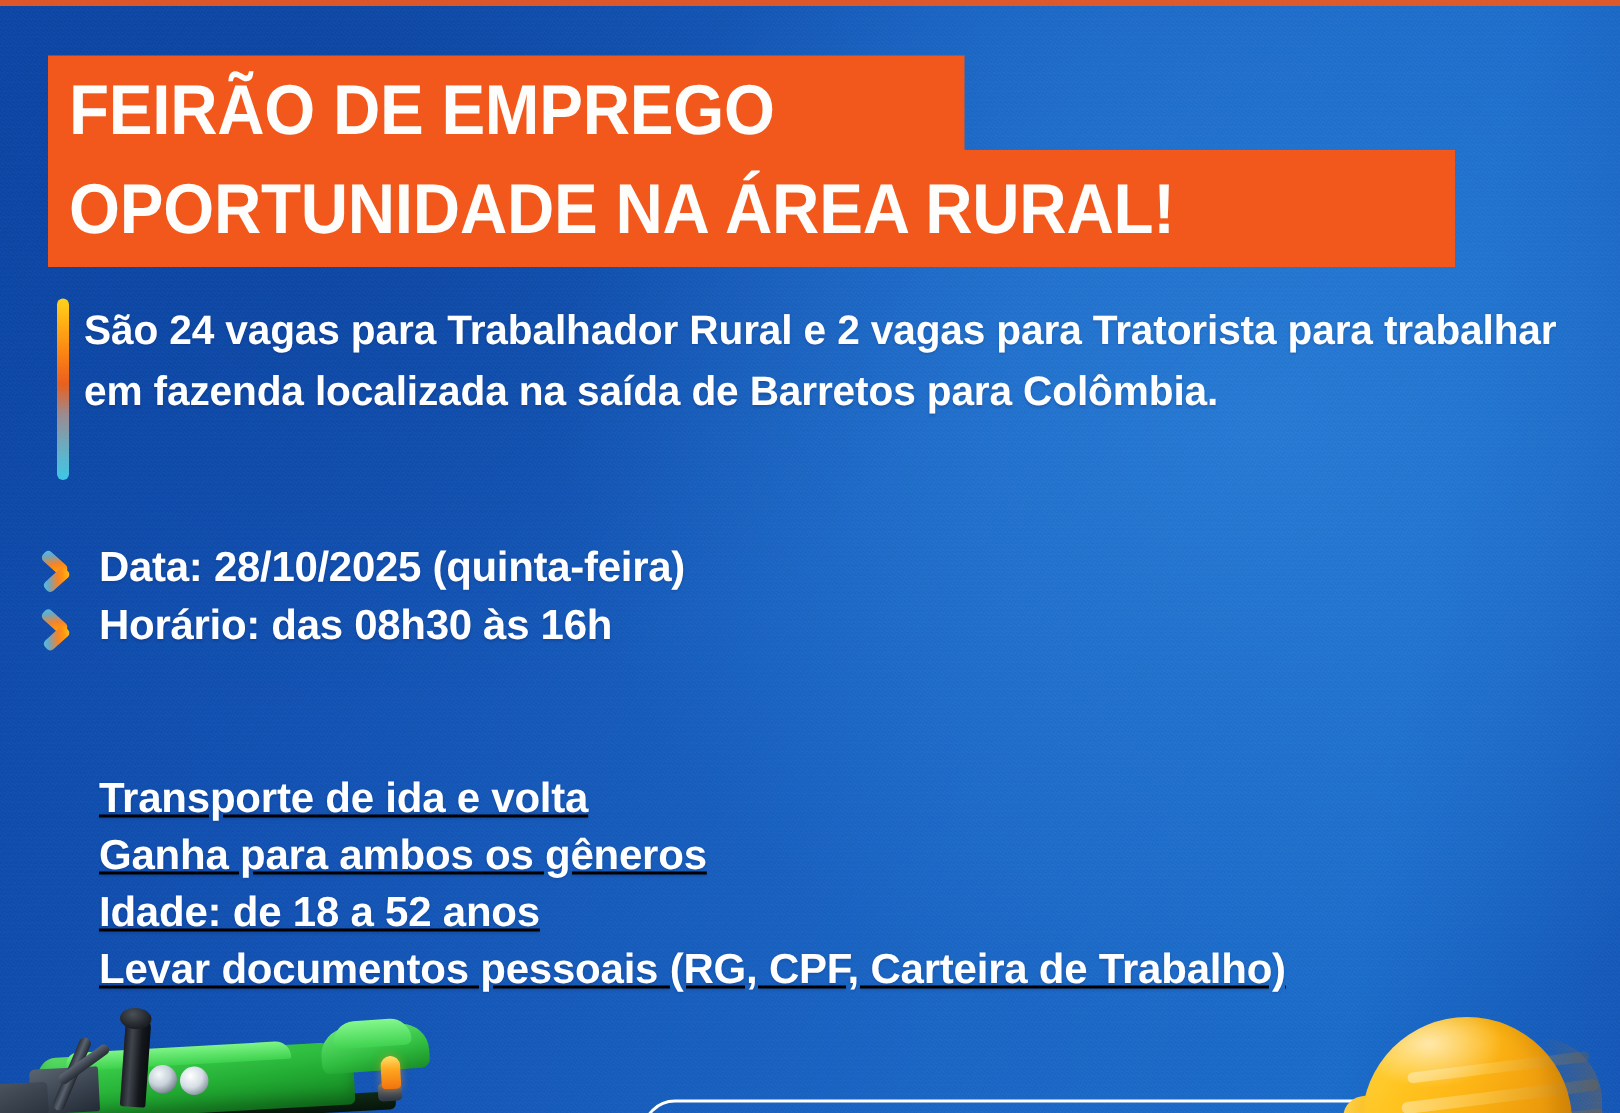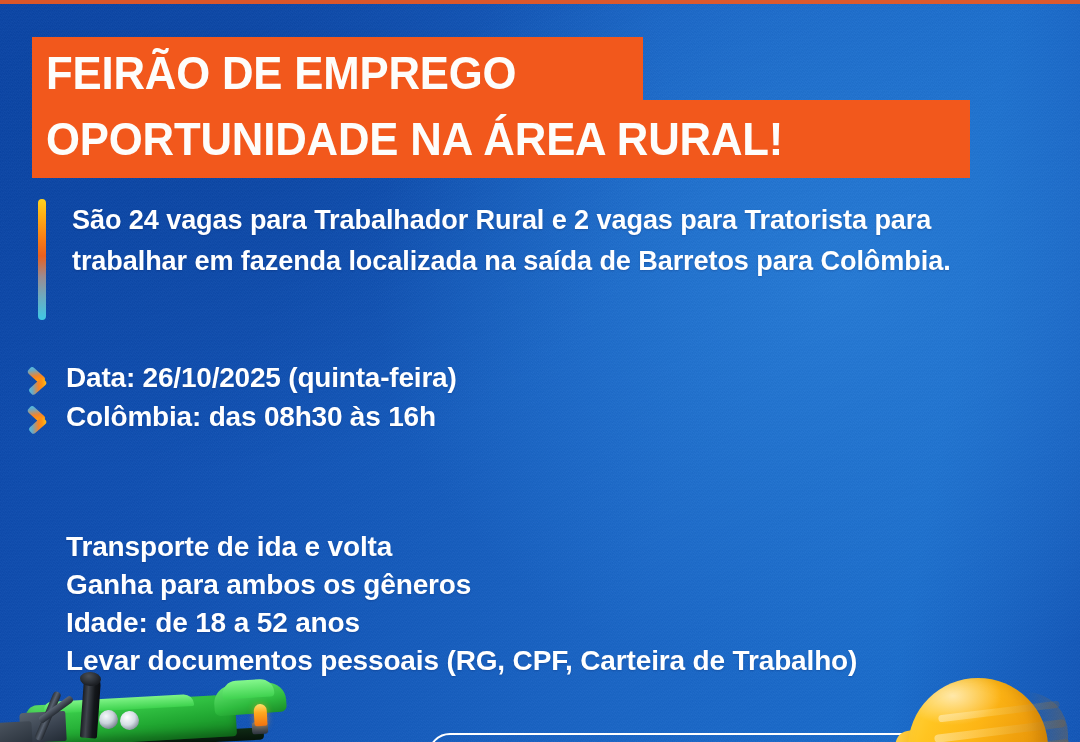--- a/index.html
+++ b/index.html
@@ -63,21 +63,21 @@
     transform:scaleX(0.93);
     transform-origin:left center;
   }
   #hl-line-1 { left:14px; top:12px; }
   #hl-line-2 { left:14px; top:78px; }
 
   
   #intro {
     position:absolute; left:38px; top:199px;
     width:1020px;
-    display:flex; align-items:flex-start; gap:26px;
+    display:flex; align-items:flex-start; gap:10px;
   }
   #intro-rule {
     flex:0 0 auto;
     width:8px; height:121px;
     border-radius:4px;
     background:linear-gradient(180deg,#ffd21e 0%,#ffae14 14%,#f97d15 33%,#e9601e 47%,#9b8b90 64%,#6fa9bd 80%,#3ec8e6 100%);
   }
   #intro-text {
     color:#ffffff;
     font-family:"Liberation Sans", sans-serif;
@@ -130,22 +130,23 @@
     font-weight:700;
     font-size:28px;
     line-height:1;
     letter-spacing:-0.2px;
     white-space:nowrap;
     text-shadow:0 1px 2px rgba(0,20,70,.22);
   }
 
   
   #details {
-    position:absolute; left:66px; top:528px;
+    position:absolute; left:66px; top:513px;
     width:1010px;
+    text-decoration:underline;
   }
   .detail-line {
     color:#ffffff;
     font-family:"Liberation Sans", sans-serif;
     font-weight:700;
     font-size:28px;
     line-height:38px;
     letter-spacing:-0.15px;
     white-space:nowrap;
     text-shadow:0 1px 2px rgba(0,20,70,.22);
@@ -320,25 +321,25 @@
   </div>
 
   <div id="intro">
     <div id="intro-rule"></div>
     <div id="intro-text">São 24 vagas para Trabalhador Rural e 2 vagas para Tratorista para trabalhar em fazenda localizada na saída de Barretos para Colômbia.</div>
   </div>
 
   <div id="bullets">
     <div class="bullet-row">
       <span class="chev"></span>
-      <span class="bullet-label">Data: 26/10/2025 (quinta-feira)</span>
+      <span class="bullet-label">Data: 28/10/2025 (quinta-feira)</span>
     </div>
     <div class="bullet-row">
       <span class="chev"></span>
-      <span class="bullet-label">Colômbia: das 08h30 às 16h</span>
+      <span class="bullet-label">Horário: das 08h30 às 16h</span>
     </div>
   </div>
 
   <div id="details">
     <div class="detail-line">Transporte de ida e volta</div>
     <div class="detail-line">Ganha para ambos os gêneros</div>
     <div class="detail-line">Idade: de 18 a 52 anos</div>
     <div class="detail-line">Levar documentos pessoais (RG, CPF, Carteira de Trabalho)</div>
   </div>
 

